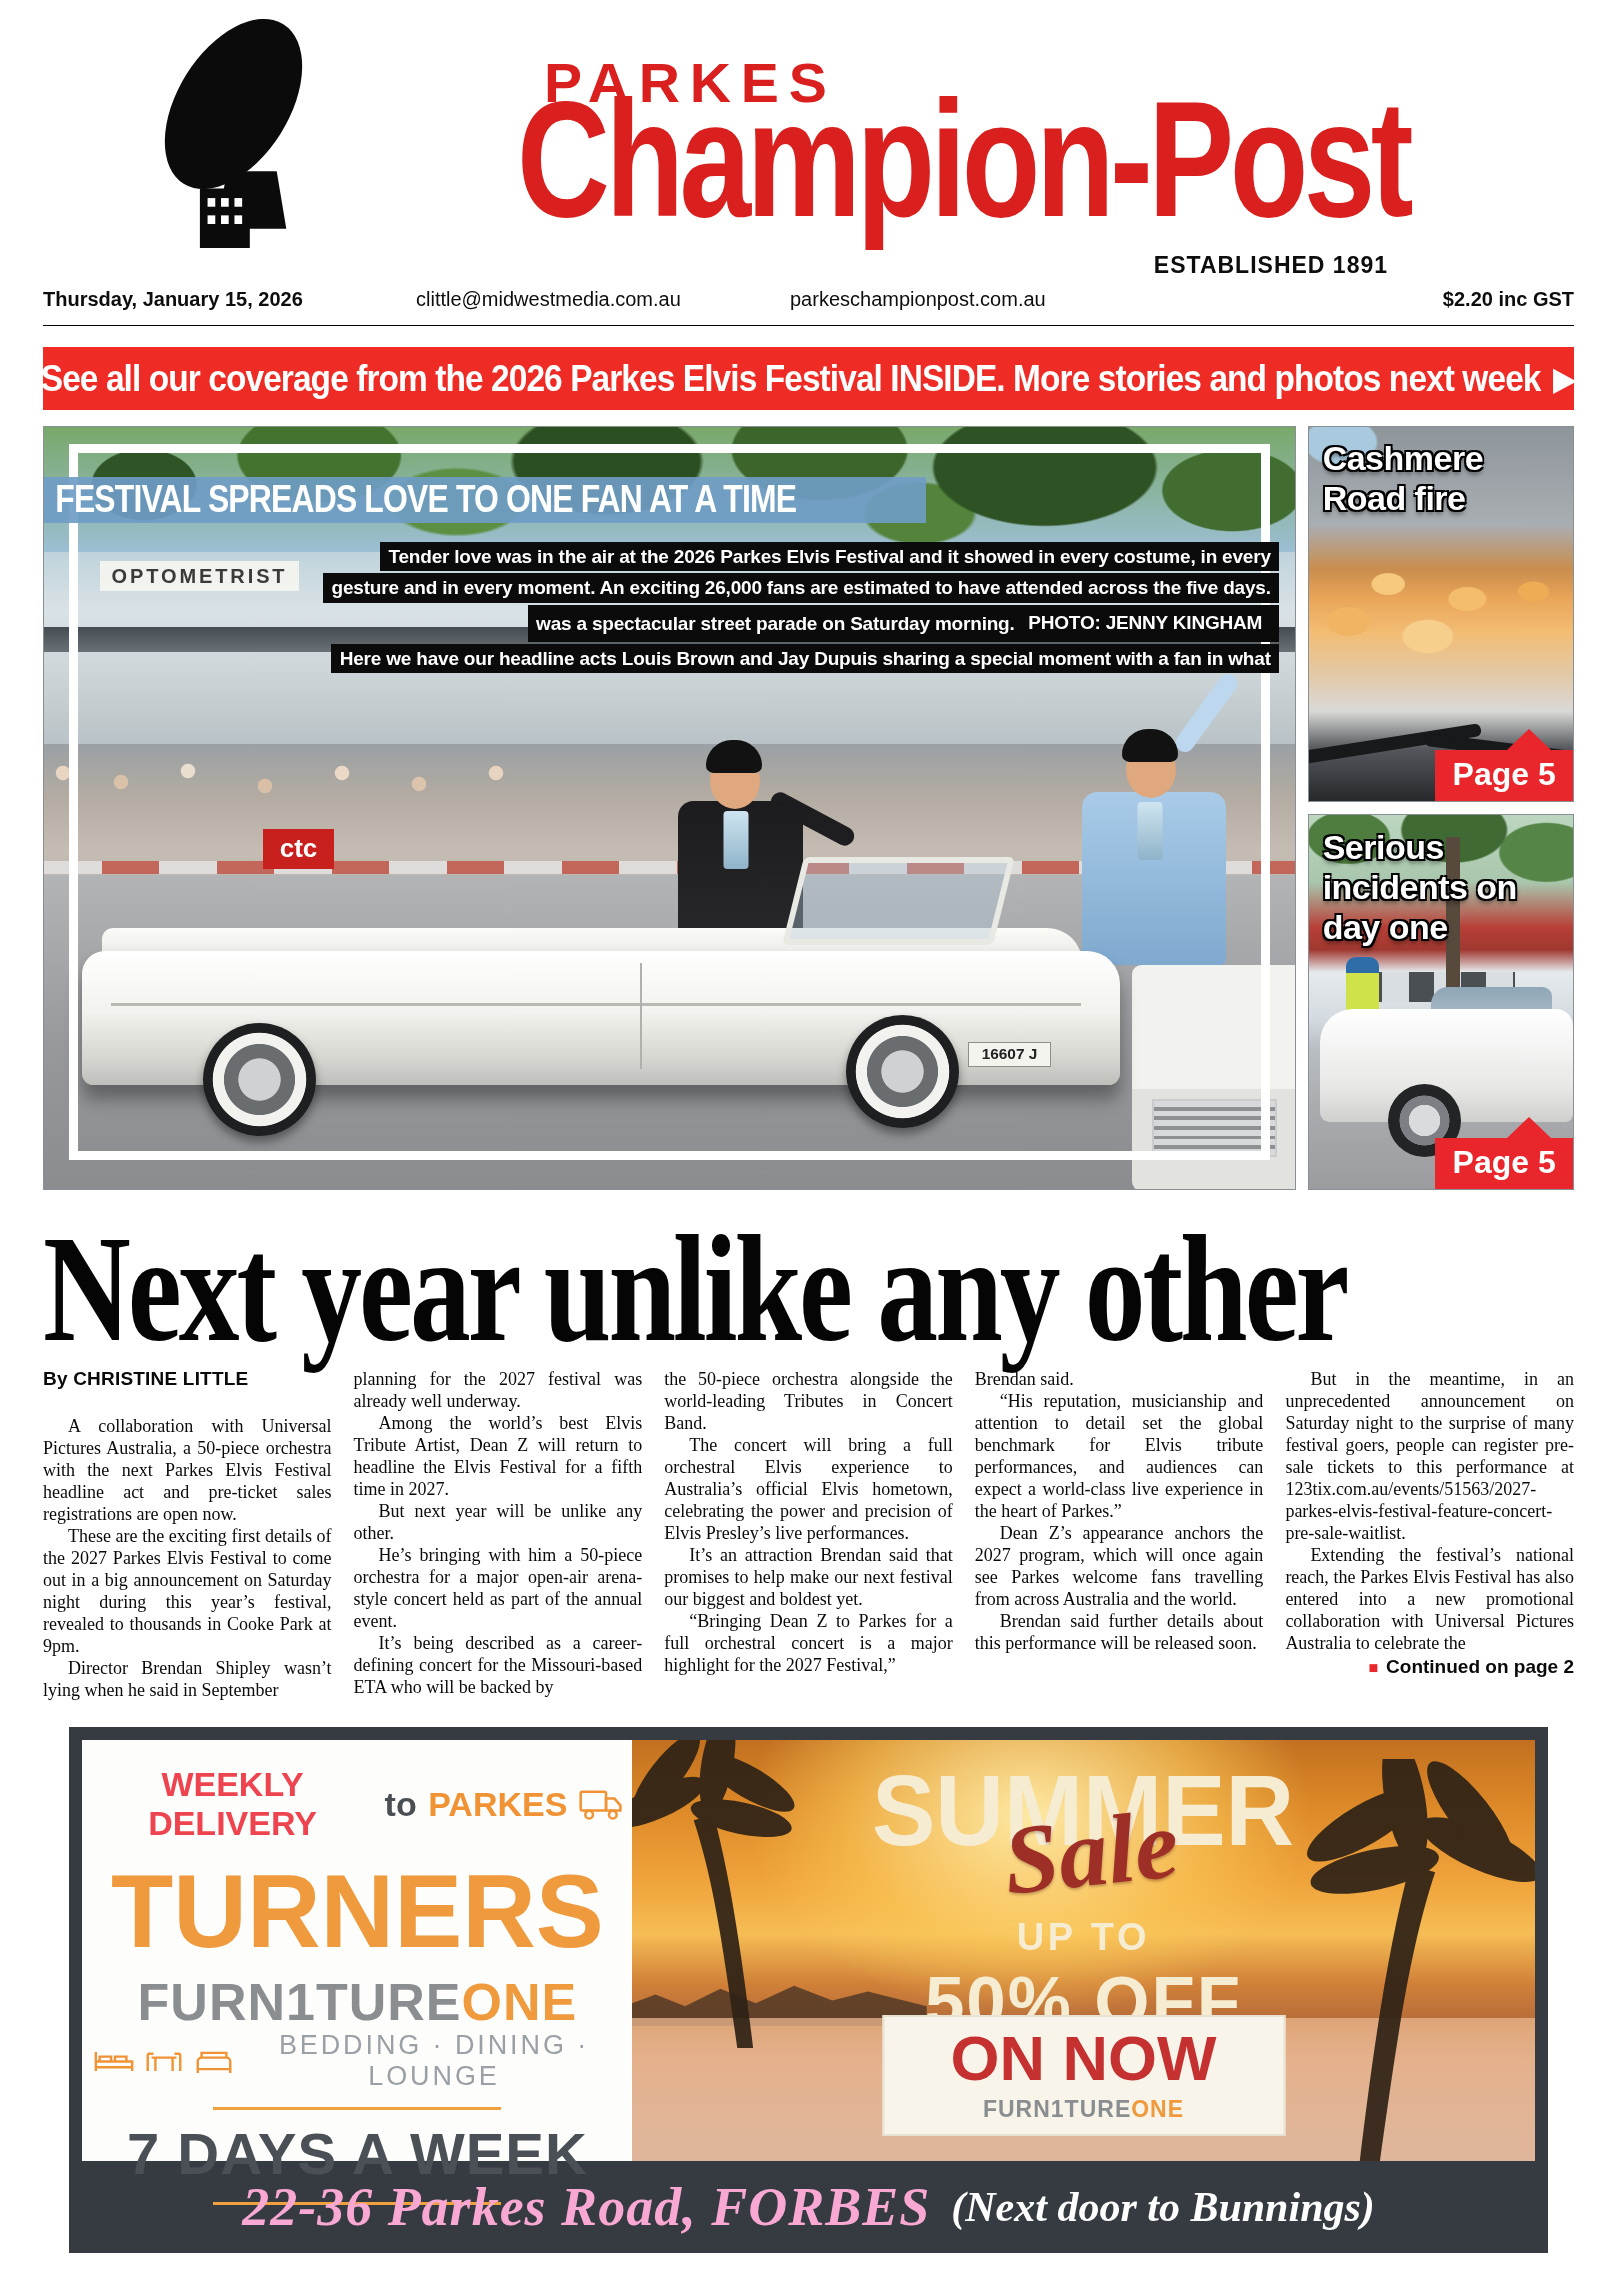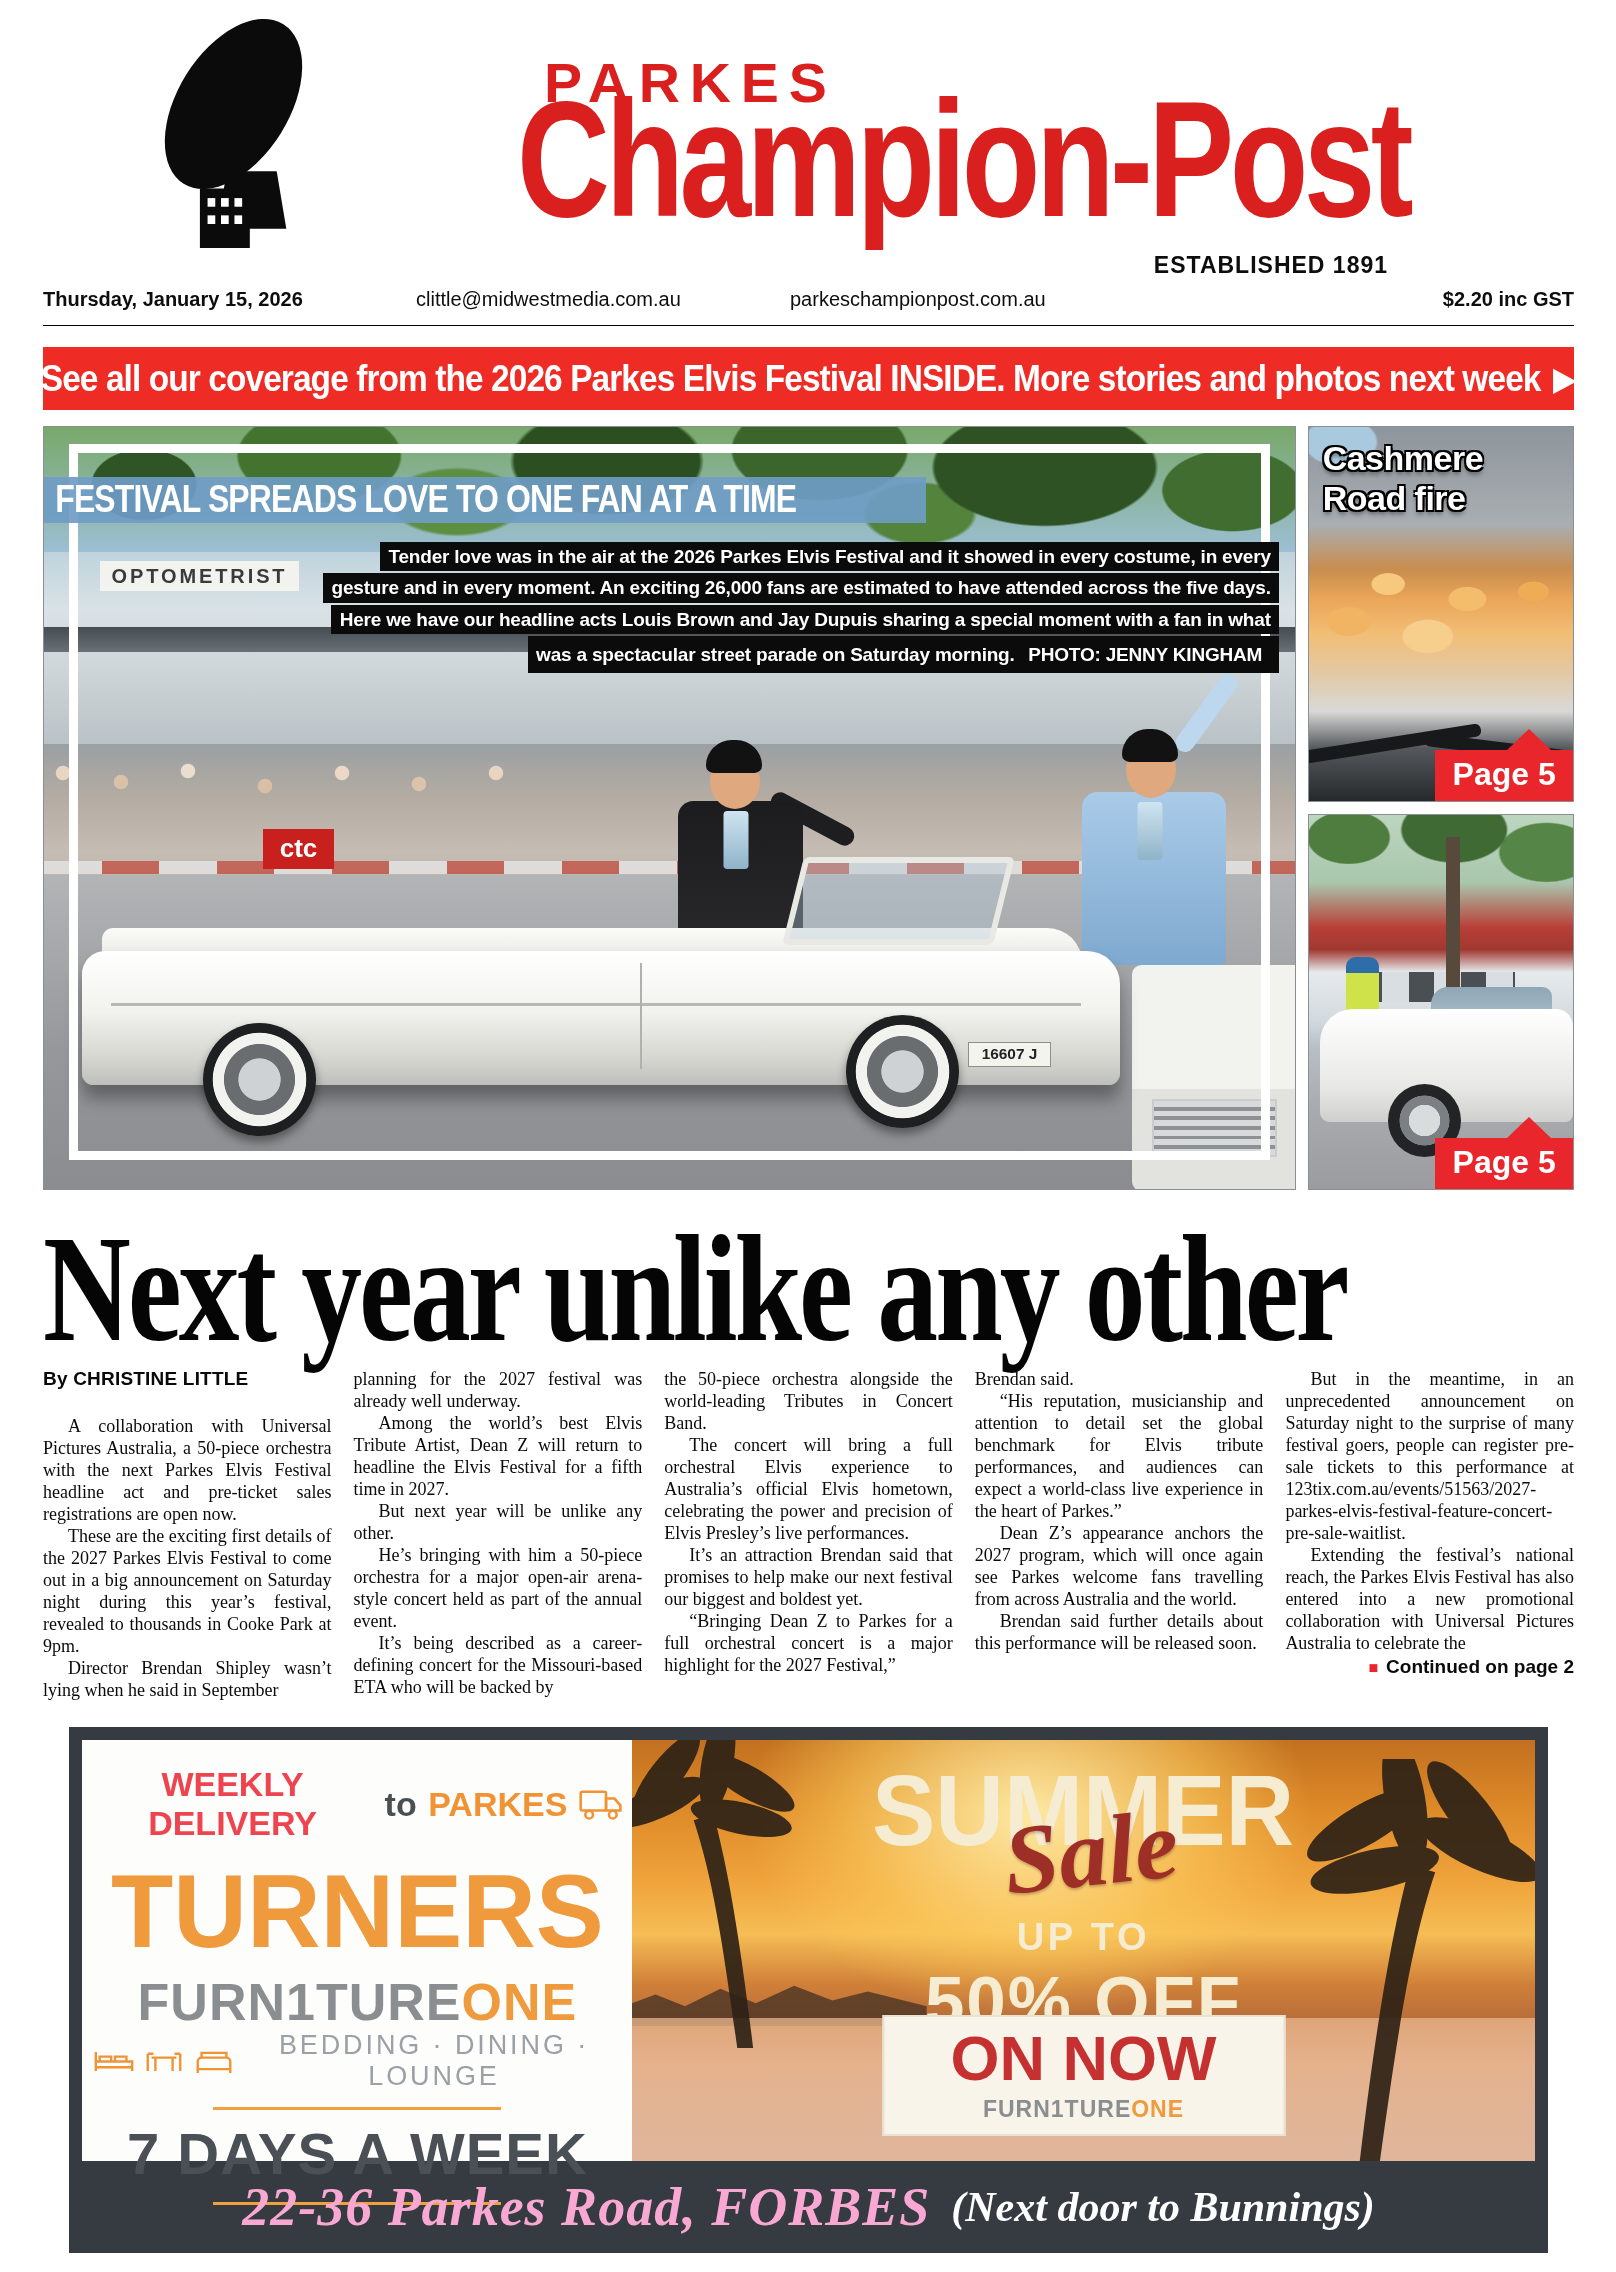--- a/index.html
+++ b/index.html
@@ -257,41 +257,42 @@
       <div class="plate">16607 J</div>
 
       <div class="ph-frame"></div>
 
       <div class="kicker-bar">
         <span>FESTIVAL SPREADS LOVE TO ONE FAN AT A TIME</span>
       </div>
       <div class="caption">
         <div class="cl"><span>Tender love was in the air at the 2026 Parkes Elvis Festival and it showed in every costume, in every</span></div>
         <div class="cl"><span>gesture and in every moment. An exciting 26,000 fans are estimated to have attended across the five days.</span></div>
+        <div class="cl"><span><b>was a spectacular street parade on Saturday morning.</b> <span class="credit">PHOTO: JENNY KINGHAM</span></span></div>
         <div class="cl"><span>Here we have our headline acts Louis Brown and Jay Dupuis sharing a special moment with a fan in what</span></div>
-        <div class="cl"><span><b>was a spectacular street parade on Saturday morning.</b> <span class="credit">PHOTO: JENNY KINGHAM</span></span></div>
       </div>
     </div>
 
     <aside class="sidebar">
       <div class="promo promo-fire">
         <div class="art"></div>
         <div class="wiper w1"></div>
         <div class="wiper w2"></div>
         <div class="promo-title">Cashmere Road fire</div>
         <div class="page-tab">Page 5</div>
       </div>
       <div class="promo promo-crash">
         <div class="art"></div>
         <div class="crash-window"></div>
         <div class="trunk"></div>
         <div class="cop"></div>
         <div class="suv-glass"></div>
         <div class="suv"></div>
         <div class="suv-wheel"></div>
+        <div class="promo-title">Serious incidents on day one</div>
         <div class="page-tab">Page 5</div>
       </div>
     </aside>
   </section>
 
   <h1 class="headline">
     <span>Next year unlike any other</span>
   </h1>
 
   <section class="body-cols">

